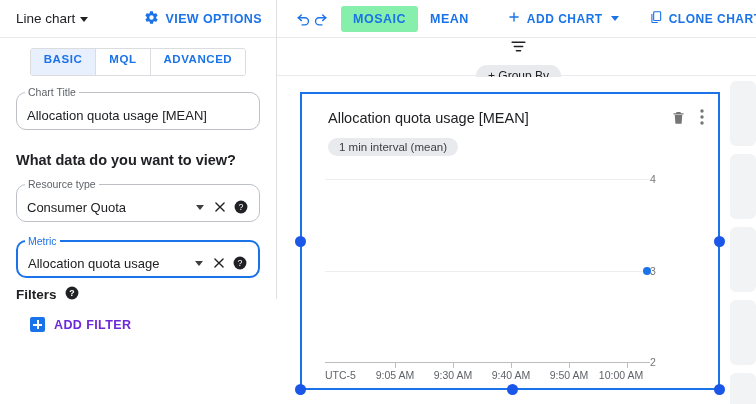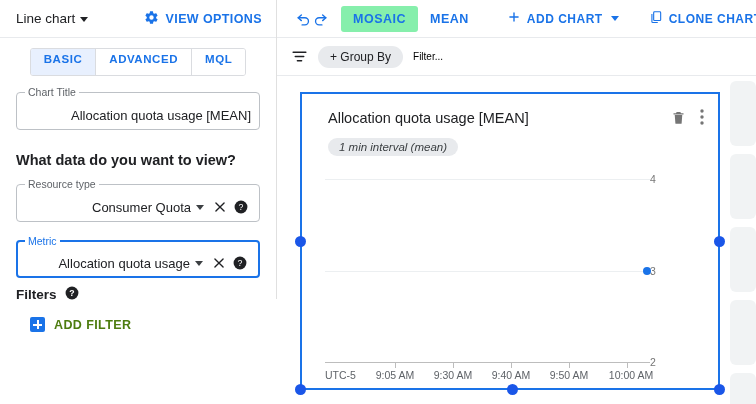--- a/index.html
+++ b/index.html
@@ -72,26 +72,25 @@
   .tab:last-child { border-right: none; }
   .tab.active { background: #e8f0fe; }
 
   
   .form-area { padding: 16px 16px 0 16px; }
 
   .field {
     position: relative;
     height: 38px;
     border: 1px solid #bdc1c6;
-    border-radius: 4px;
+    border-radius: 10px;
     display: flex;
     align-items: center;
     padding: 8px 8px 0 10px;
     margin-bottom: 2px;
-    text-align: right;
   }
   .field.focused { border: 2px solid #1a73e8; }
   .field-legend {
     position: absolute;
     top: -6px; left: 8px;
     background: #fff;
     padding: 0 3px;
     font-size: 10.5px;
     color: #5f6368;
     line-height: 11px;
@@ -121,21 +120,21 @@
   }
 
   .filters-head {
     display: flex; align-items: center; gap: 8px;
     margin-top: 8px;
     font-size: 13.5px; font-weight: bold; color: #202124;
   }
   .add-filter {
     display: flex; align-items: center; gap: 9px;
     margin: 14px 0 0 14px;
-    color: #4d7c0f;
+    color: #6d28d9;
     font-size: 12.5px; font-weight: bold; letter-spacing: .4px;
     cursor: pointer;
     text-align: right;
   }
   .plus-box {
     width: 15px; height: 15px; border-radius: 2px;
     background: #1a73e8; position: relative;
   }
   .plus-box:before, .plus-box:after {
     content: ""; position: absolute; background: #fff;
@@ -185,20 +184,21 @@
     cursor: pointer;
     white-space: nowrap;
   }
 
   .rp-filterbar {
     height: 38px;
     display: flex; align-items: center;
     padding: 0 10px 0 14px;
     gap: 10px;
     border-bottom: 1px solid #e8eaed;
+    flex-direction: column;
   }
   .filter-icon { cursor: pointer; display: flex; align-items: center; }
   .groupby-chip {
     background: #e8eaed;
     border-radius: 12px;
     padding: 4px 12px;
     font-size: 12px;
     color: #202124;
     cursor: pointer;
     white-space: nowrap;
@@ -261,21 +261,20 @@
   .ci { cursor: pointer; display: flex; align-items: center; justify-content: center; }
 
   .interval-chip {
     display: inline-block;
     margin: 10px 0 0 26px;
     background: #e8eaed;
     border-radius: 11px;
     padding: 3px 11px;
     font-size: 11.5px;
     color: #3c4043;
-    font-style: italic;
   }
 
   
   .plot {
     position: absolute;
     left: 0; right: 0;
     top: 78px;
     bottom: 0;
   }
   .gridline {
@@ -342,24 +341,24 @@
         <span>VIEW OPTIONS</span>
       </div>
     </div>
 
     <div class="tabs-wrap">
       <div class="tabs">
         <div class="tab active">
           <span>BASIC</span>
         </div>
         <div class="tab">
+          <span>MQL</span>
+        </div>
+        <div class="tab">
           <span>ADVANCED</span>
-        </div>
-        <div class="tab">
-          <span>MQL</span>
         </div>
       </div>
     </div>
 
     <div class="form-area">
 
       <div class="field">
         <span class="field-legend">Chart Title</span>
         <span class="field-value">Allocation quota usage [MEAN]</span>
       </div>
@@ -538,19 +537,19 @@
           <div class="tick" style="left:151px; top:191px;"></div>
           <div class="tick" style="left:209px; top:191px;"></div>
           <div class="tick" style="left:267px; top:191px;"></div>
           <div class="tick" style="left:325px; top:191px;"></div>
 
           <div class="tz-label" style="top:197px;">UTC-5</div>
           <div class="xlabel" style="left:93px;  top:197px;">9:05 AM</div>
           <div class="xlabel" style="left:151px; top:197px;">9:30 AM</div>
           <div class="xlabel" style="left:209px; top:197px;">9:40 AM</div>
           <div class="xlabel" style="left:267px; top:197px;">9:50 AM</div>
-          <div class="xlabel" style="left:329px; top:197px;">10:00 AM</div>
+          <div class="xlabel" style="left:319px; top:197px;">10:00 AM</div>
         </div>
 
       </div>
     </div>
   </div>
 </div>
 
 </body></html>

